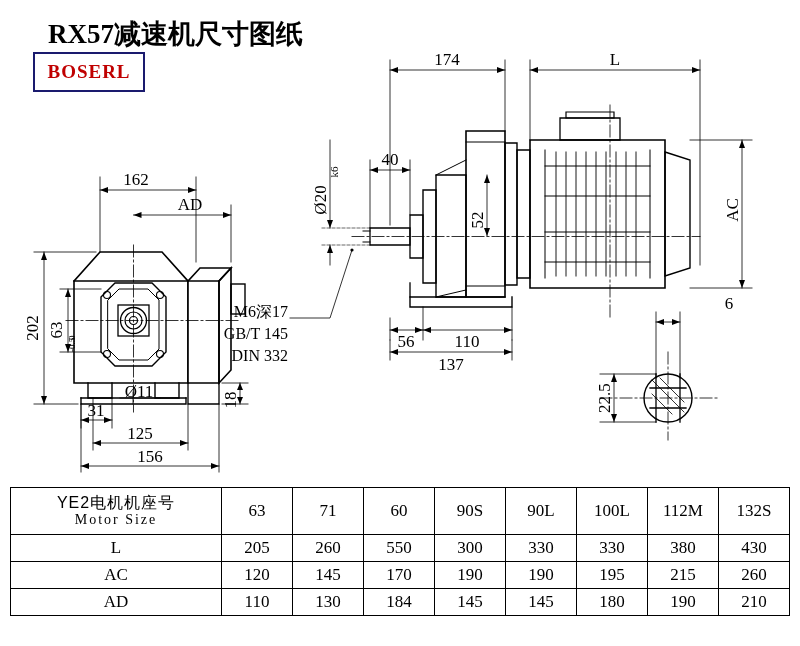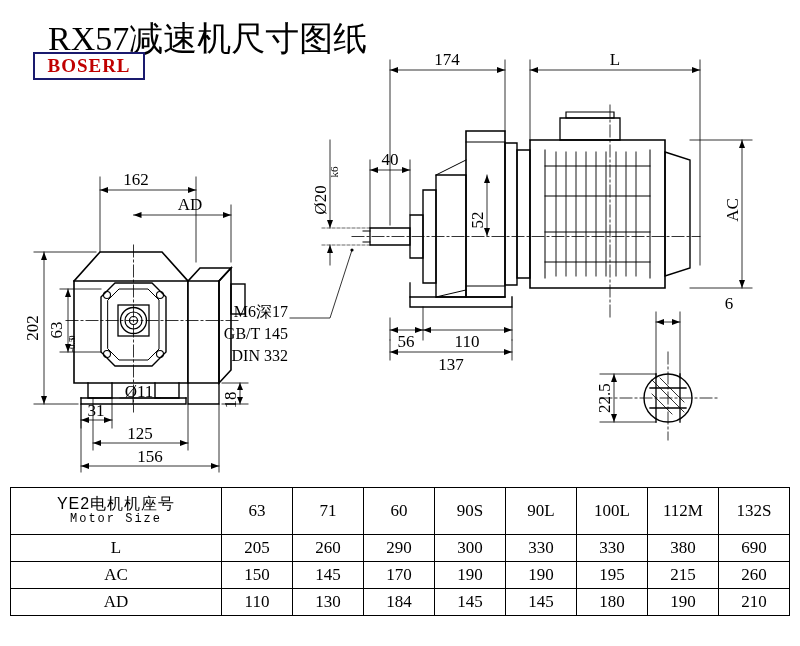--- a/index.html
+++ b/index.html
@@ -17,32 +17,32 @@
   }
   #root {
     position: relative;
     width: 800px;
     height: 646px;
   }
   .title {
     position: absolute;
     left: 48px;
     top: 16px;
-    font-size: 34px;
-    font-weight: normal;
+    font-size: 27px;
+    font-weight: bold;
     font-family: "Liberation Serif", serif;
     letter-spacing: 0px;
     white-space: nowrap;
   }
   .logo-box {
     position: absolute;
     left: 33px;
     top: 52px;
     width: 112px;
-    height: 28px;
+    height: 40px;
     border: 2px solid #1a1a6e;
     box-sizing: border-box;
     display: flex;
     align-items: center;
     justify-content: center;
   }
   .logo-text {
     font-family: "Liberation Serif", serif;
     font-size: 19px;
     font-weight: bold;
@@ -84,22 +84,22 @@
     font-size: 17px;
   }
   .head-label .cn {
     display: block;
     font-family: "Liberation Sans", sans-serif;
     font-size: 16px;
     letter-spacing: 1px;
   }
   .head-label .en {
     display: block;
-    font-family: Liberation Mono, monospace;
-    font-size: 12px;
+    font-family: Liberation Serif, serif;
+    font-size: 14px;
     letter-spacing: 2px;
   }
 </style>
 </head>
 <body>
 
 <div id="root">
 
   <div class="title">RX57减速机尺寸图纸</div>
 
@@ -417,30 +417,30 @@
         <td>90S</td>
         <td>90L</td>
         <td>100L</td>
         <td>112M</td>
         <td>132S</td>
       </tr>
       <tr>
         <td class="rowlabel">L</td>
         <td>205</td>
         <td>260</td>
-        <td>290</td>
+        <td>550</td>
         <td>300</td>
         <td>330</td>
         <td>330</td>
         <td>380</td>
-        <td>690</td>
+        <td>430</td>
       </tr>
       <tr>
         <td class="rowlabel">AC</td>
-        <td>150</td>
+        <td>120</td>
         <td>145</td>
         <td>170</td>
         <td>190</td>
         <td>190</td>
         <td>195</td>
         <td>215</td>
         <td>260</td>
       </tr>
       <tr>
         <td class="rowlabel">AD</td>

